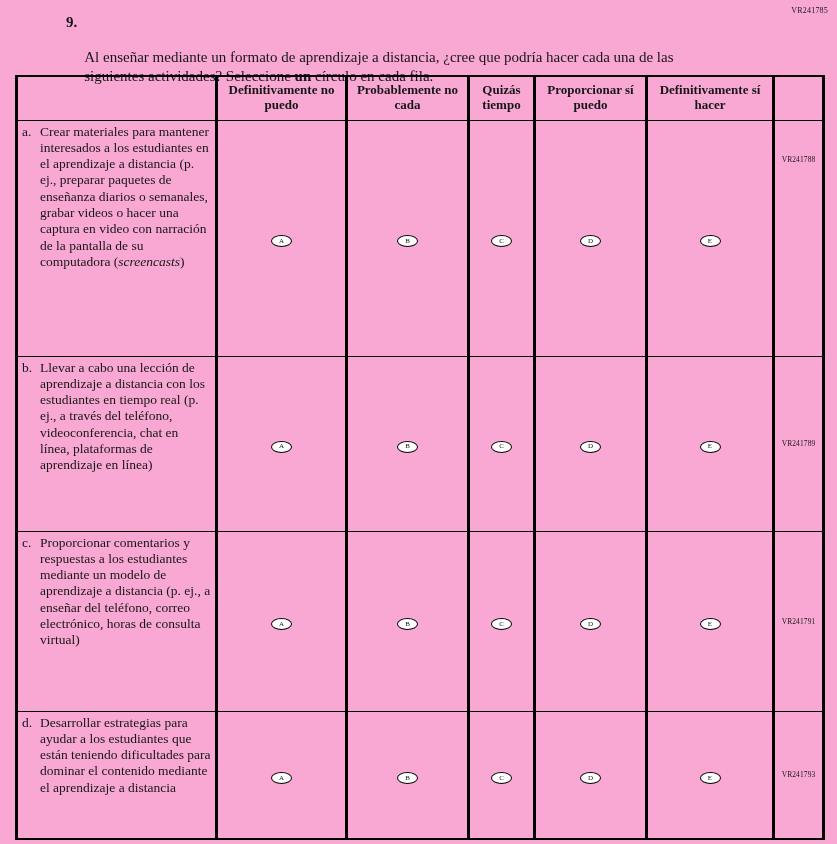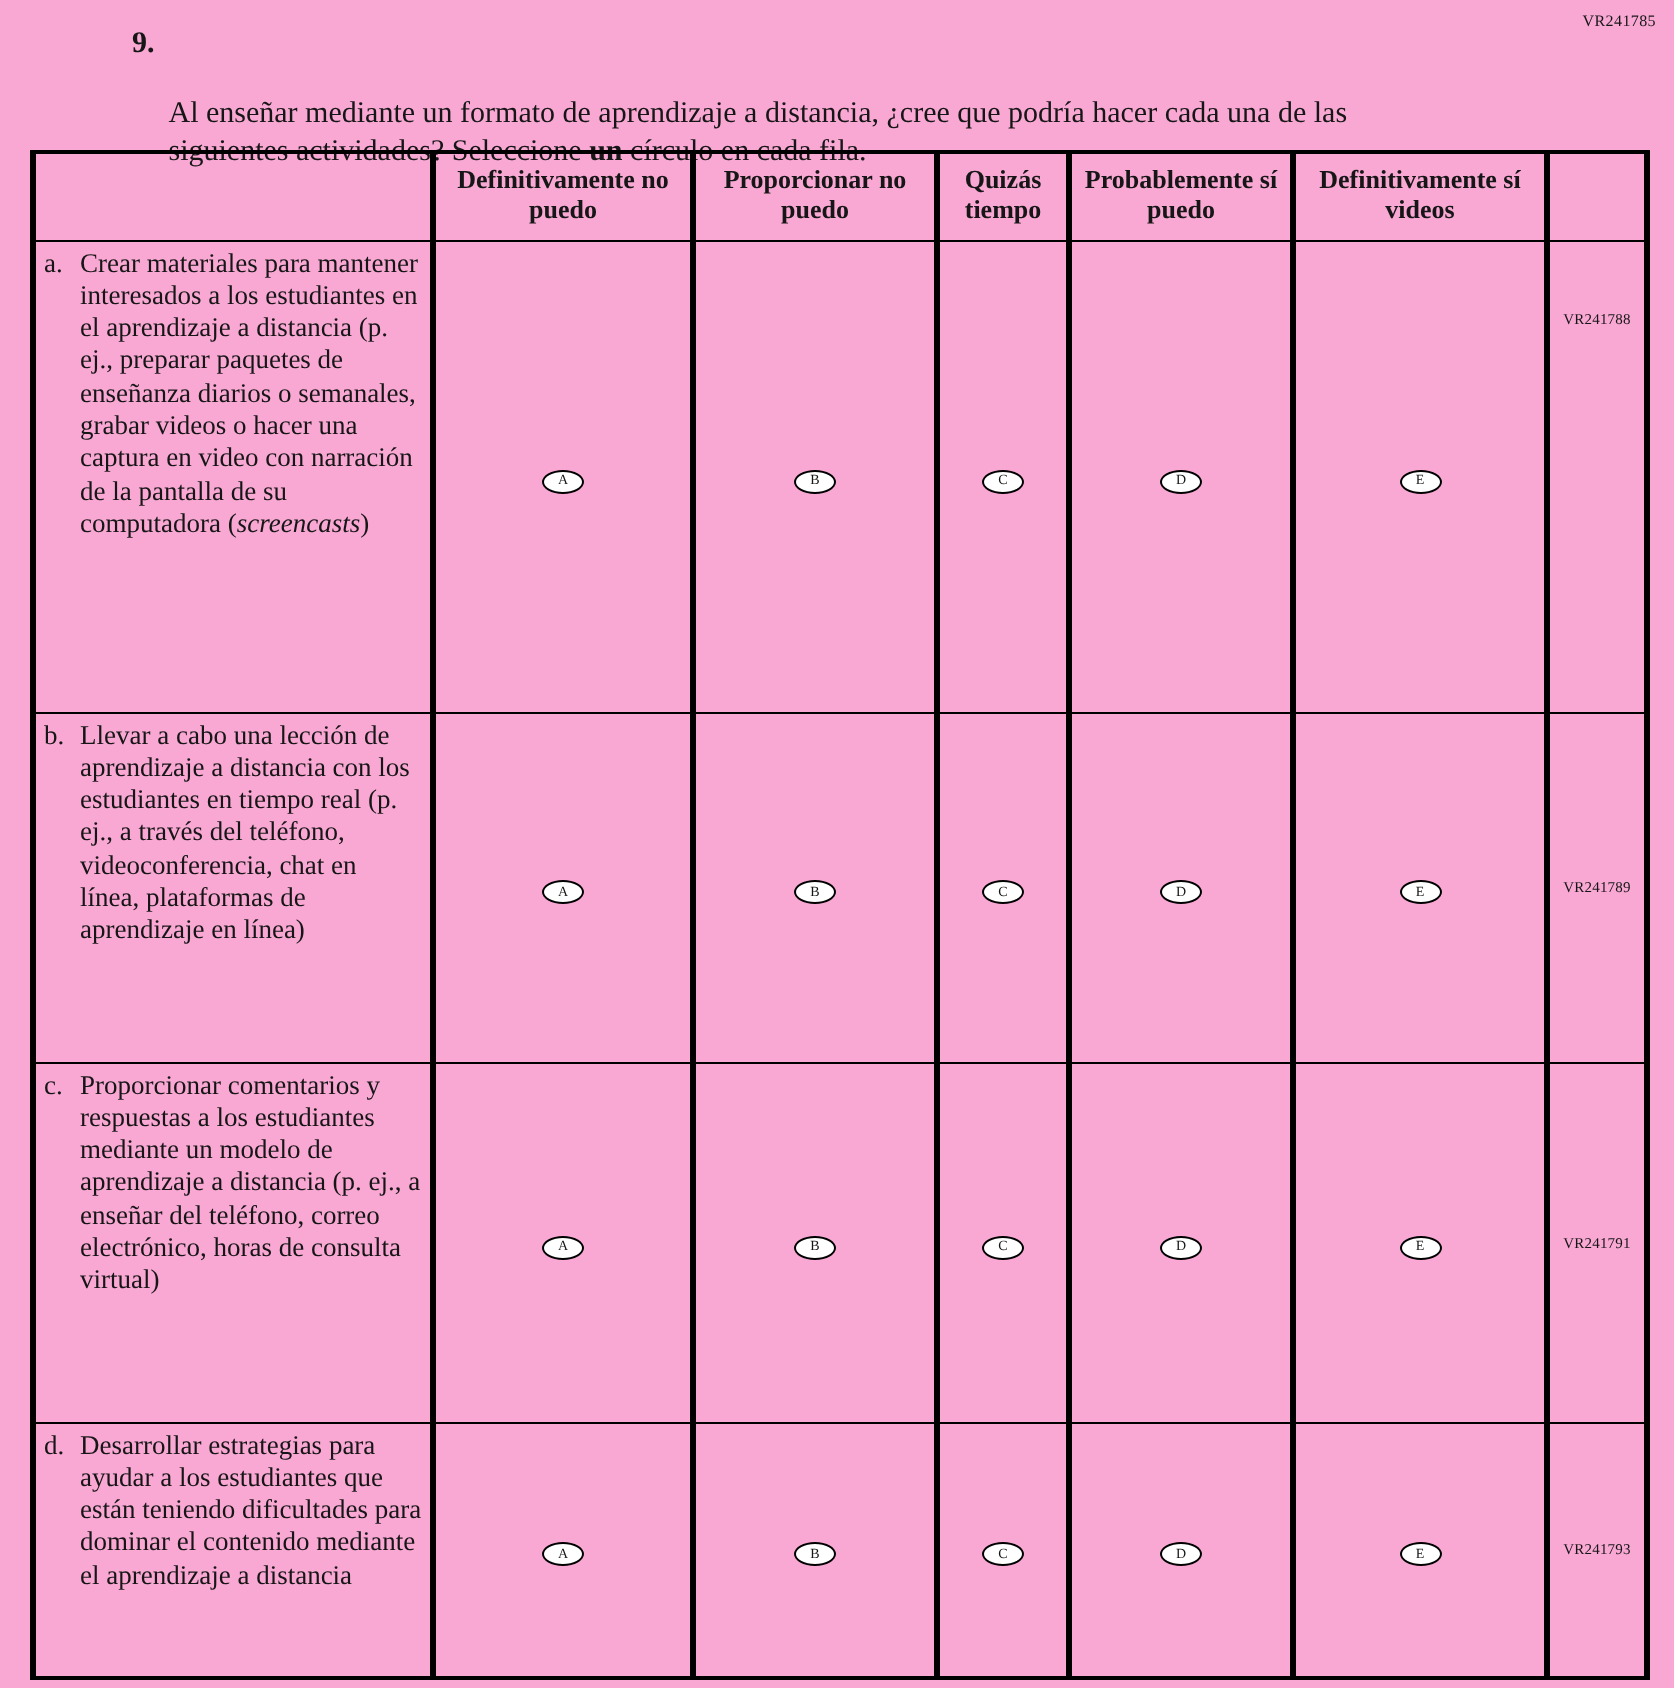--- a/index.html
+++ b/index.html
@@ -115,24 +115,24 @@
       <col style="width:122px">
       <col style="width:66px">
       <col style="width:112px">
       <col style="width:127px">
       <col style="width:50px">
     </colgroup>
     <thead>
       <tr class="header-row">
         <th></th>
         <th class="resp">Definitivamente no puedo</th>
-        <th class="resp">Proporcionar no puedo</th>
+        <th class="resp">Probablemente no cada</th>
         <th class="resp">Quizás tiempo</th>
-        <th class="resp">Probablemente sí puedo</th>
-        <th class="resp">Definitivamente sí videos</th>
+        <th class="resp">Proporcionar sí puedo</th>
+        <th class="resp">Definitivamente sí hacer</th>
         <th></th>
       </tr>
     </thead>
     <tbody>
 
       <tr class="row-0">
         <td class="label-cell">
           <div class="label-wrap">
             <span class="row-letter">a.</span>
             <span class="label-text"><span>Crear materiales para mantener interesados a los estudiantes en el aprendizaje a distancia (p. ej., preparar paquetes de enseñanza diarios o semanales, grabar videos o hacer una captura en video con narración de la pantalla de su computadora (</span><i>screencasts</i><span>)</span></span>

